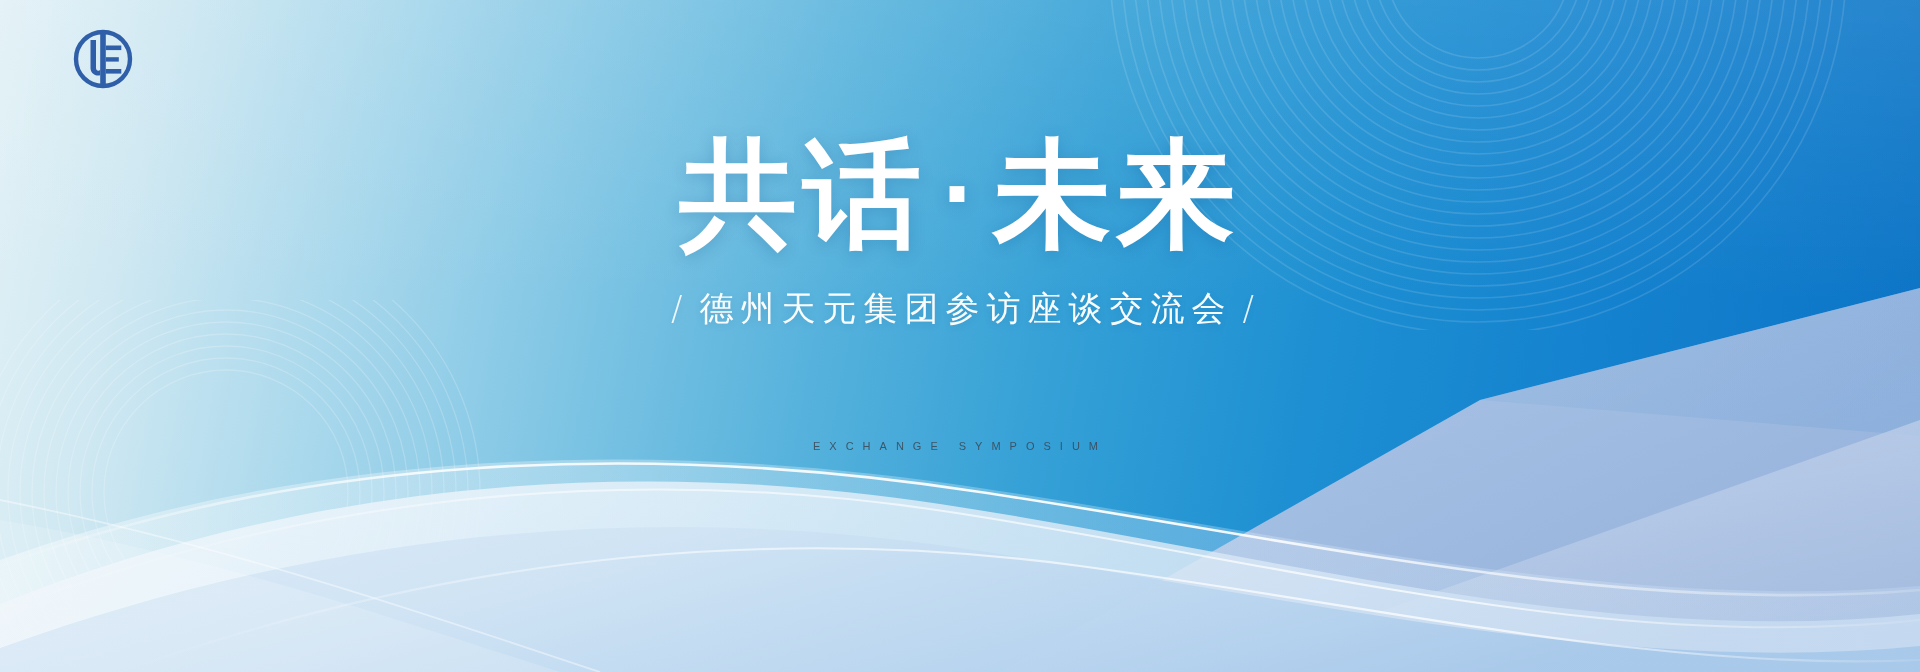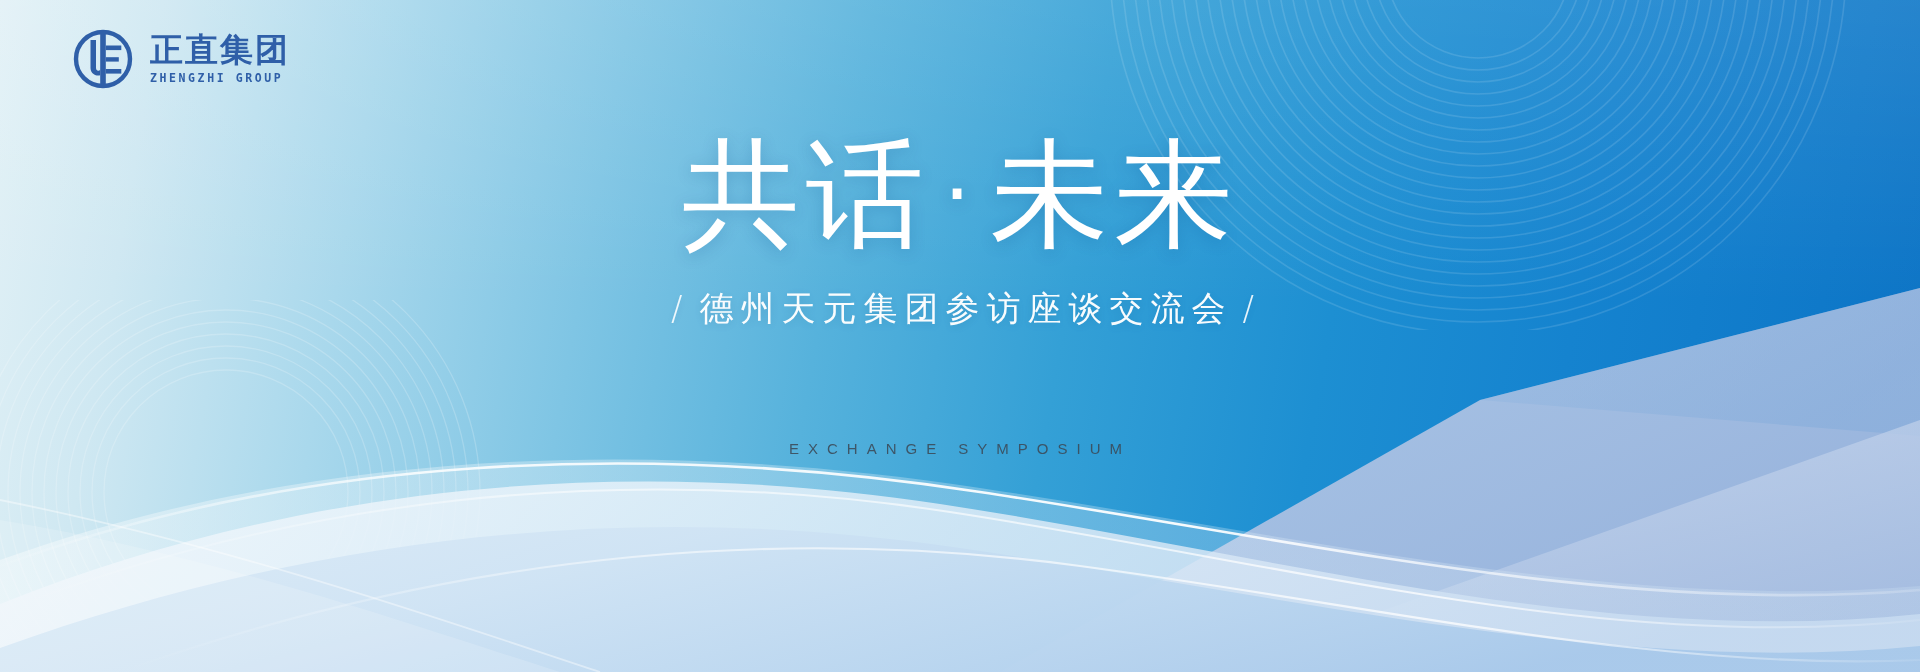--- a/index.html
+++ b/index.html
@@ -55,21 +55,21 @@
   
   #center {
     position:absolute; left:0; right:0; top:0;
     z-index:45; text-align:center;
     pointer-events:none;
   }
   #headline {
     position:absolute; left:0; right:0; top:135px;
     text-align:center;
     font-family:"DejaVu Sans","Liberation Sans",sans-serif;
-    font-size:118px; font-weight:400; line-height:1;
+    font-size:118px; font-weight:700; line-height:1;
     color:#ffffff;
     letter-spacing:6px;
     text-shadow:0 3px 16px rgba(10,70,130,0.22);
     white-space:nowrap;
   }
   #headline .dot { font-size:84px; vertical-align:12px; padding:0 14px; }
 
   #subtitle {
     position:absolute; left:0; right:0; top:288px;
     text-align:center;
@@ -80,21 +80,21 @@
     white-space:nowrap;
     opacity:0.97;
     padding-left:12px;
   }
   #subtitle .slash { font-weight:300; padding:0 10px; opacity:0.92; }
 
   #eyebrow {
     position:absolute; left:0; right:0; top:440px;
     text-align:center;
     font-family:"Liberation Sans","DejaVu Sans",sans-serif;
-    font-size:15px; font-weight:400;
+    font-size:11px; font-weight:400;
     color:#3c4a58; letter-spacing:9px;
     white-space:nowrap;
     opacity:0.88;
   }
 </style>
 </head>
 <body>
 
 <div id="banner">
 
@@ -244,24 +244,20 @@
 
         <rect x="28.2" y="6" width="5.6" height="50" fill="#2f5fa8"></rect>
 
         <path d="M18.5,12 L18.5,40 a7.5,7.5 0 0 0 9.7,7.2 L28.2,41.8 a2.4,2.4 0 0 1 -4.2,-1.8 L24,12 Z" fill="#2f5fa8"></path>
 
         <rect x="33.8" y="17.5" width="15.5" height="4.6" fill="#2f5fa8"></rect>
         <rect x="33.8" y="29.2" width="13" height="4.4" fill="#2f5fa8"></rect>
         <rect x="33.8" y="41.0" width="15.5" height="4.6" fill="#2f5fa8"></rect>
       </svg>
     </div>
-    <div class="wordmark">
-      <div class="cn">正直集团</div>
-      <div class="en">ZHENGZHI GROUP</div>
-    </div>
   </div>
 
   <div id="center">
 
     <div id="headline">
       <span>共话</span><span class="dot">·</span><span>未来</span>
     </div>
 
     <div id="subtitle">
       <span class="slash">/</span><span>德州天元集团参访座谈交流会</span><span class="slash">/</span>

